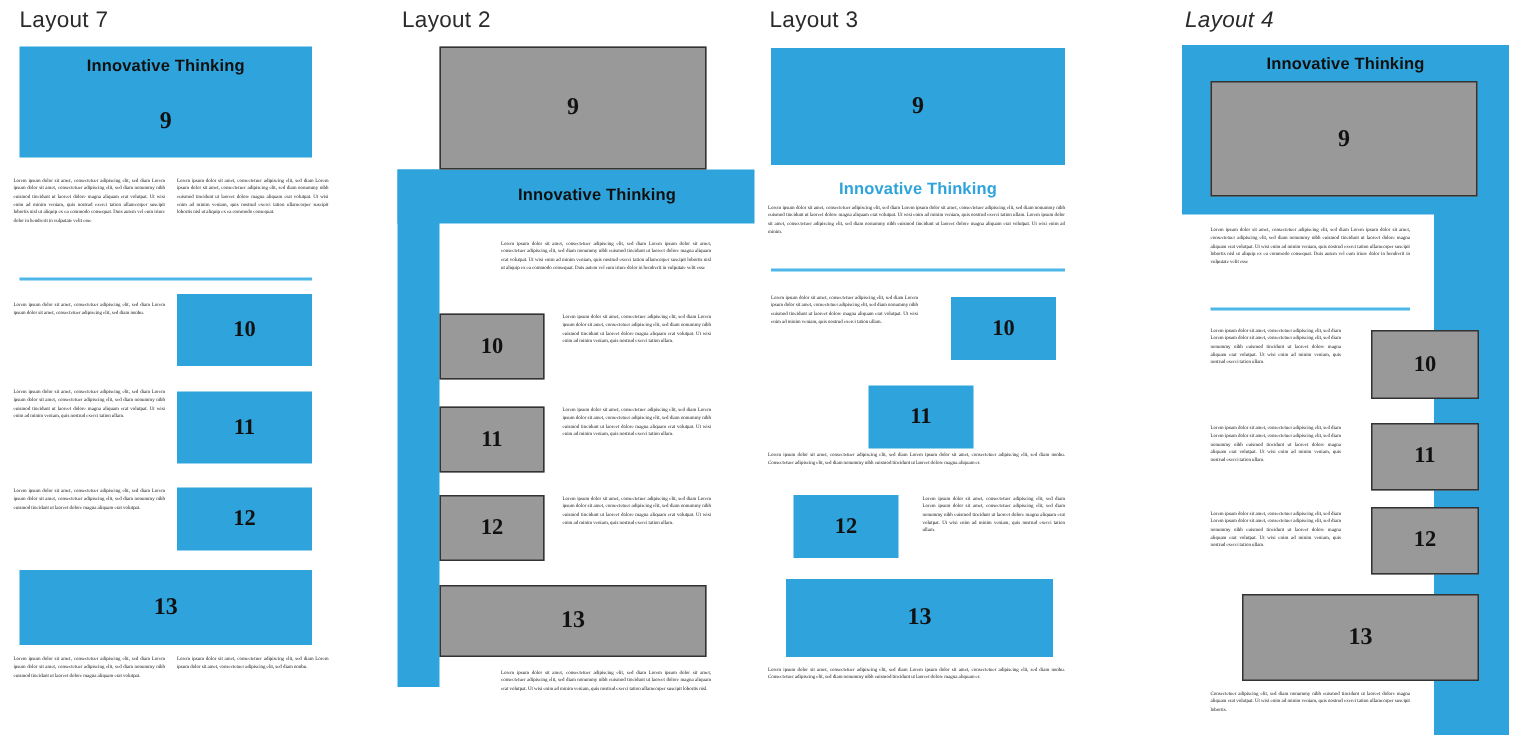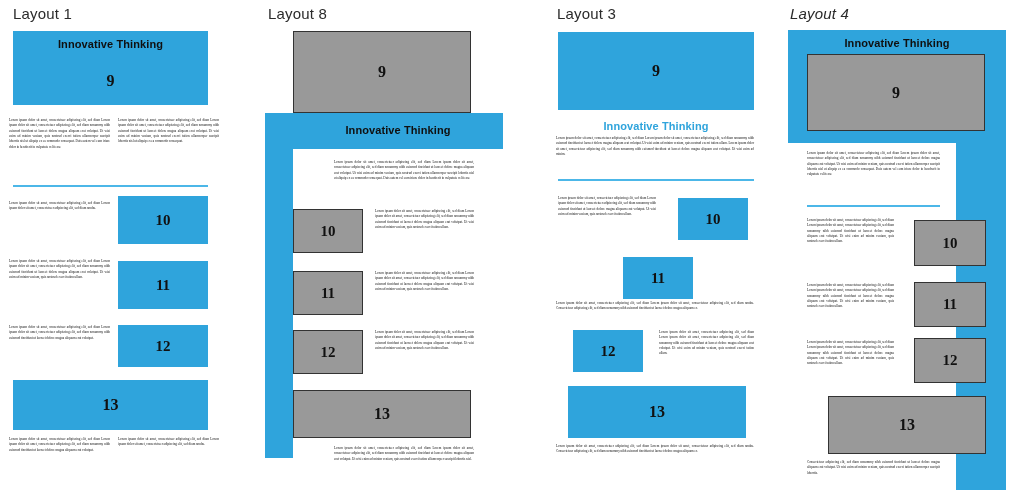--- a/index.html
+++ b/index.html
@@ -5,21 +5,21 @@
 <style>
   html,body{margin:0;padding:0;background:#ffffff;}
   body{
     width:1023px;height:498px;position:relative;overflow:hidden;
     font-family:"Liberation Sans", sans-serif;
     -webkit-font-smoothing:antialiased;
   }
   .layout{position:absolute;top:0;height:498px;overflow:hidden;}
   #layout-1{left:0;width:258px;}
   #layout-2{left:258px;width:272px;}
-  #layout-3{left:546px;width:250px;}
+  #layout-3{left:502px;width:250px;}
   #layout-4{left:780px;width:243px;}
 
   .layout-title{
     position:absolute;
     font-family:"Liberation Sans", sans-serif;
     font-size:15px;font-weight:400;color:#2b2b2b;
     letter-spacing:.2px;white-space:nowrap;
   }
 
   
@@ -63,21 +63,21 @@
     word-spacing:-0.1px;
     -webkit-font-smoothing:none;
   }
   .copy.wide{text-align:justify;}
 </style>
 </head>
 <body>
 
 <section class="layout" id="layout-1">
 
-  <div class="layout-title" style="left:13px;top:5px;">Layout 1</div>
+  <div class="layout-title" style="left:13px;top:5px;">Layout 7</div>
 
   <div class="blue-box" style="left:13px;top:31px;width:195px;height:74px;">
     <span class="num num-lg" style="position:absolute;left:0;right:0;top:42px;text-align:center;">9</span>
   </div>
   <div class="heading-on-blue" style="left:13px;top:38px;width:195px;">Innovative Thinking</div>
 
   <div class="copy" style="left:9px;top:118px;width:101px;">Lorem ipsum dolor sit amet, consectetuer adipiscing elit, sed diam Lorem ipsum dolor sit amet, consectetuer adipiscing elit, sed diam nonummy nibh euismod tincidunt ut laoreet dolore magna aliquam erat volutpat. Ut wisi enim ad minim veniam, quis nostrud exerci tation ullamcorper suscipit lobortis nisl ut aliquip ex ea commodo consequat. Duis autem vel eum iriure dolor in hendrerit in vulputate velit esse</div>
   <div class="copy" style="left:118px;top:118px;width:101px;">Lorem ipsum dolor sit amet, consectetuer adipiscing elit, sed diam Lorem ipsum dolor sit amet, consectetuer adipiscing elit, sed diam nonummy nibh euismod tincidunt ut laoreet dolore magna aliquam erat volutpat. Ut wisi enim ad minim veniam, quis nostrud exerci tation ullamcorper suscipit lobortis nisl ut aliquip ex ea commodo consequat.</div>
 
   <div class="rule" style="left:13px;top:185px;width:195px;"></div>
@@ -100,21 +100,21 @@
   <div class="blue-box" style="left:13px;top:380px;width:195px;height:50px;">
     <span class="num num-lg">13</span>
   </div>
 
   <div class="copy" style="left:9px;top:437px;width:101px;">Lorem ipsum dolor sit amet, consectetuer adipiscing elit, sed diam Lorem ipsum dolor sit amet, consectetuer adipiscing elit, sed diam nonummy nibh euismod tincidunt ut laoreet dolore magna aliquam erat volutpat.</div>
   <div class="copy" style="left:118px;top:437px;width:101px;">Lorem ipsum dolor sit amet, consectetuer adipiscing elit, sed diam Lorem ipsum dolor sit amet, consectetuer adipiscing elit, sed diam nonbu.</div>
 </section>
 
 <section class="layout" id="layout-2">
 
-  <div class="layout-title" style="left:10px;top:5px;">Layout 8</div>
+  <div class="layout-title" style="left:10px;top:5px;">Layout 2</div>
 
   <div class="blue-band" style="left:7px;top:113px;width:238px;height:36px;"></div>
   <div class="blue-band" style="left:7px;top:113px;width:28px;height:345px;"></div>
 
   <div class="gray-box" style="left:35px;top:31px;width:178px;height:82px;">
     <span class="num num-lg">9</span>
   </div>
 
   <div class="heading-on-blue" style="left:35px;top:124px;width:210px;">Innovative Thinking</div>
 

